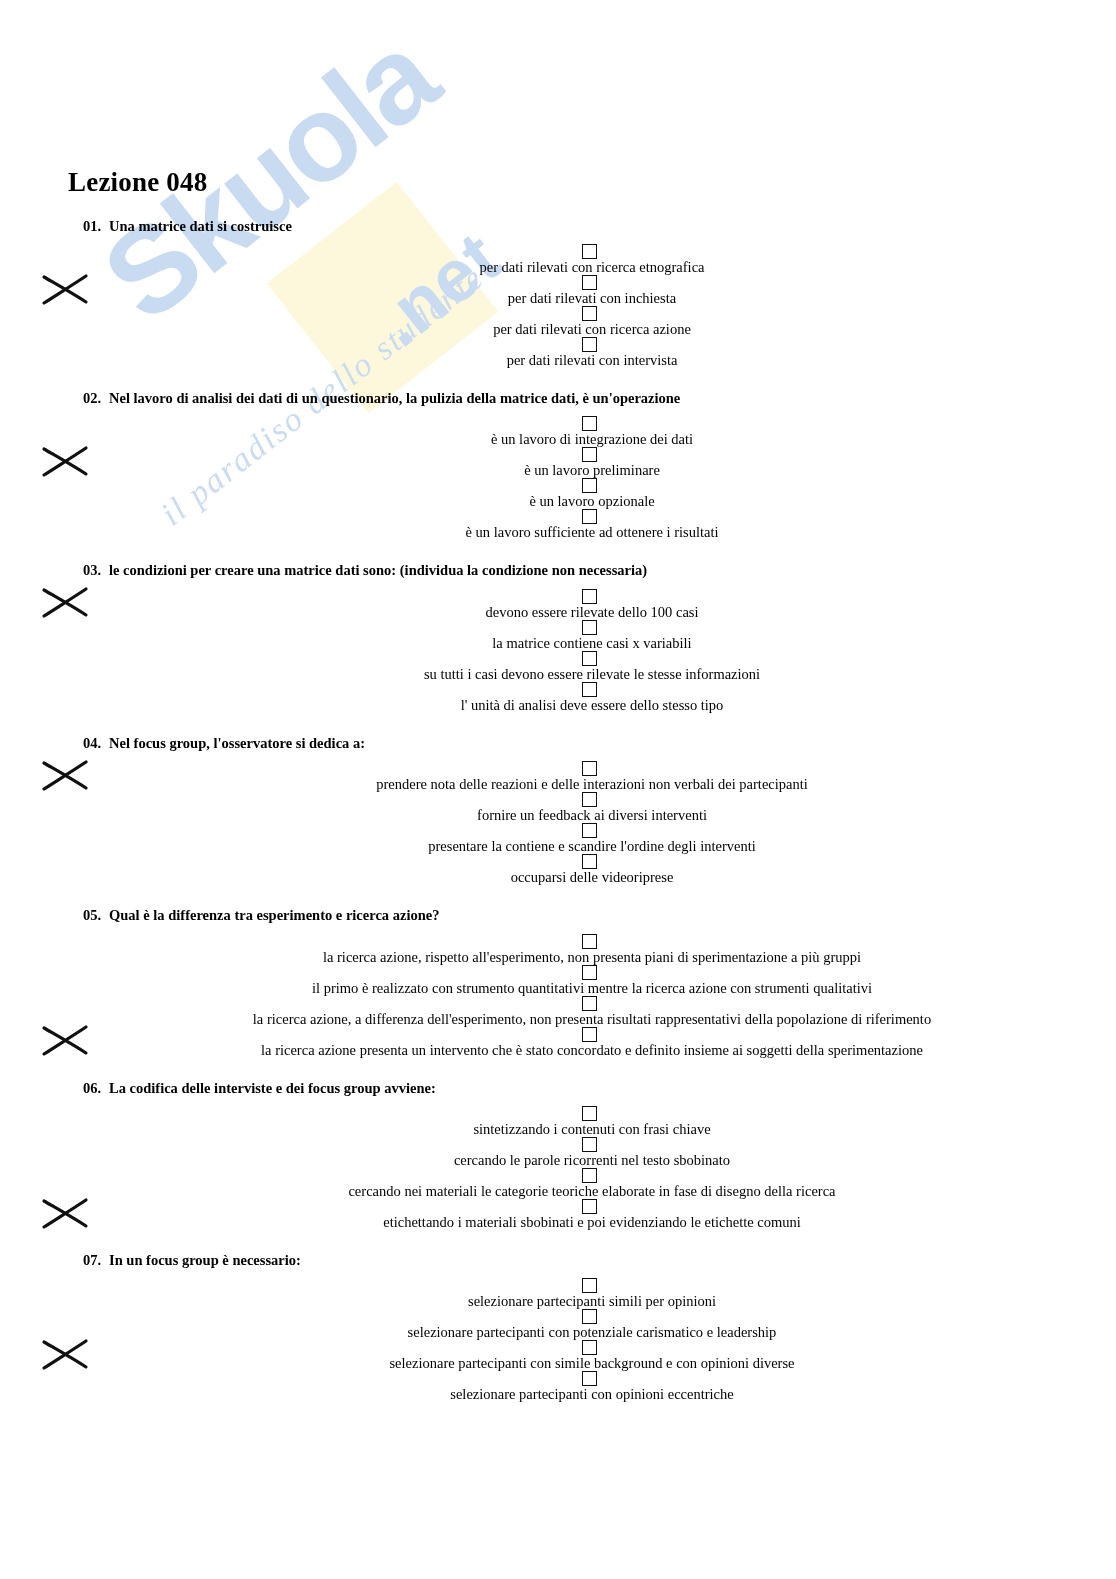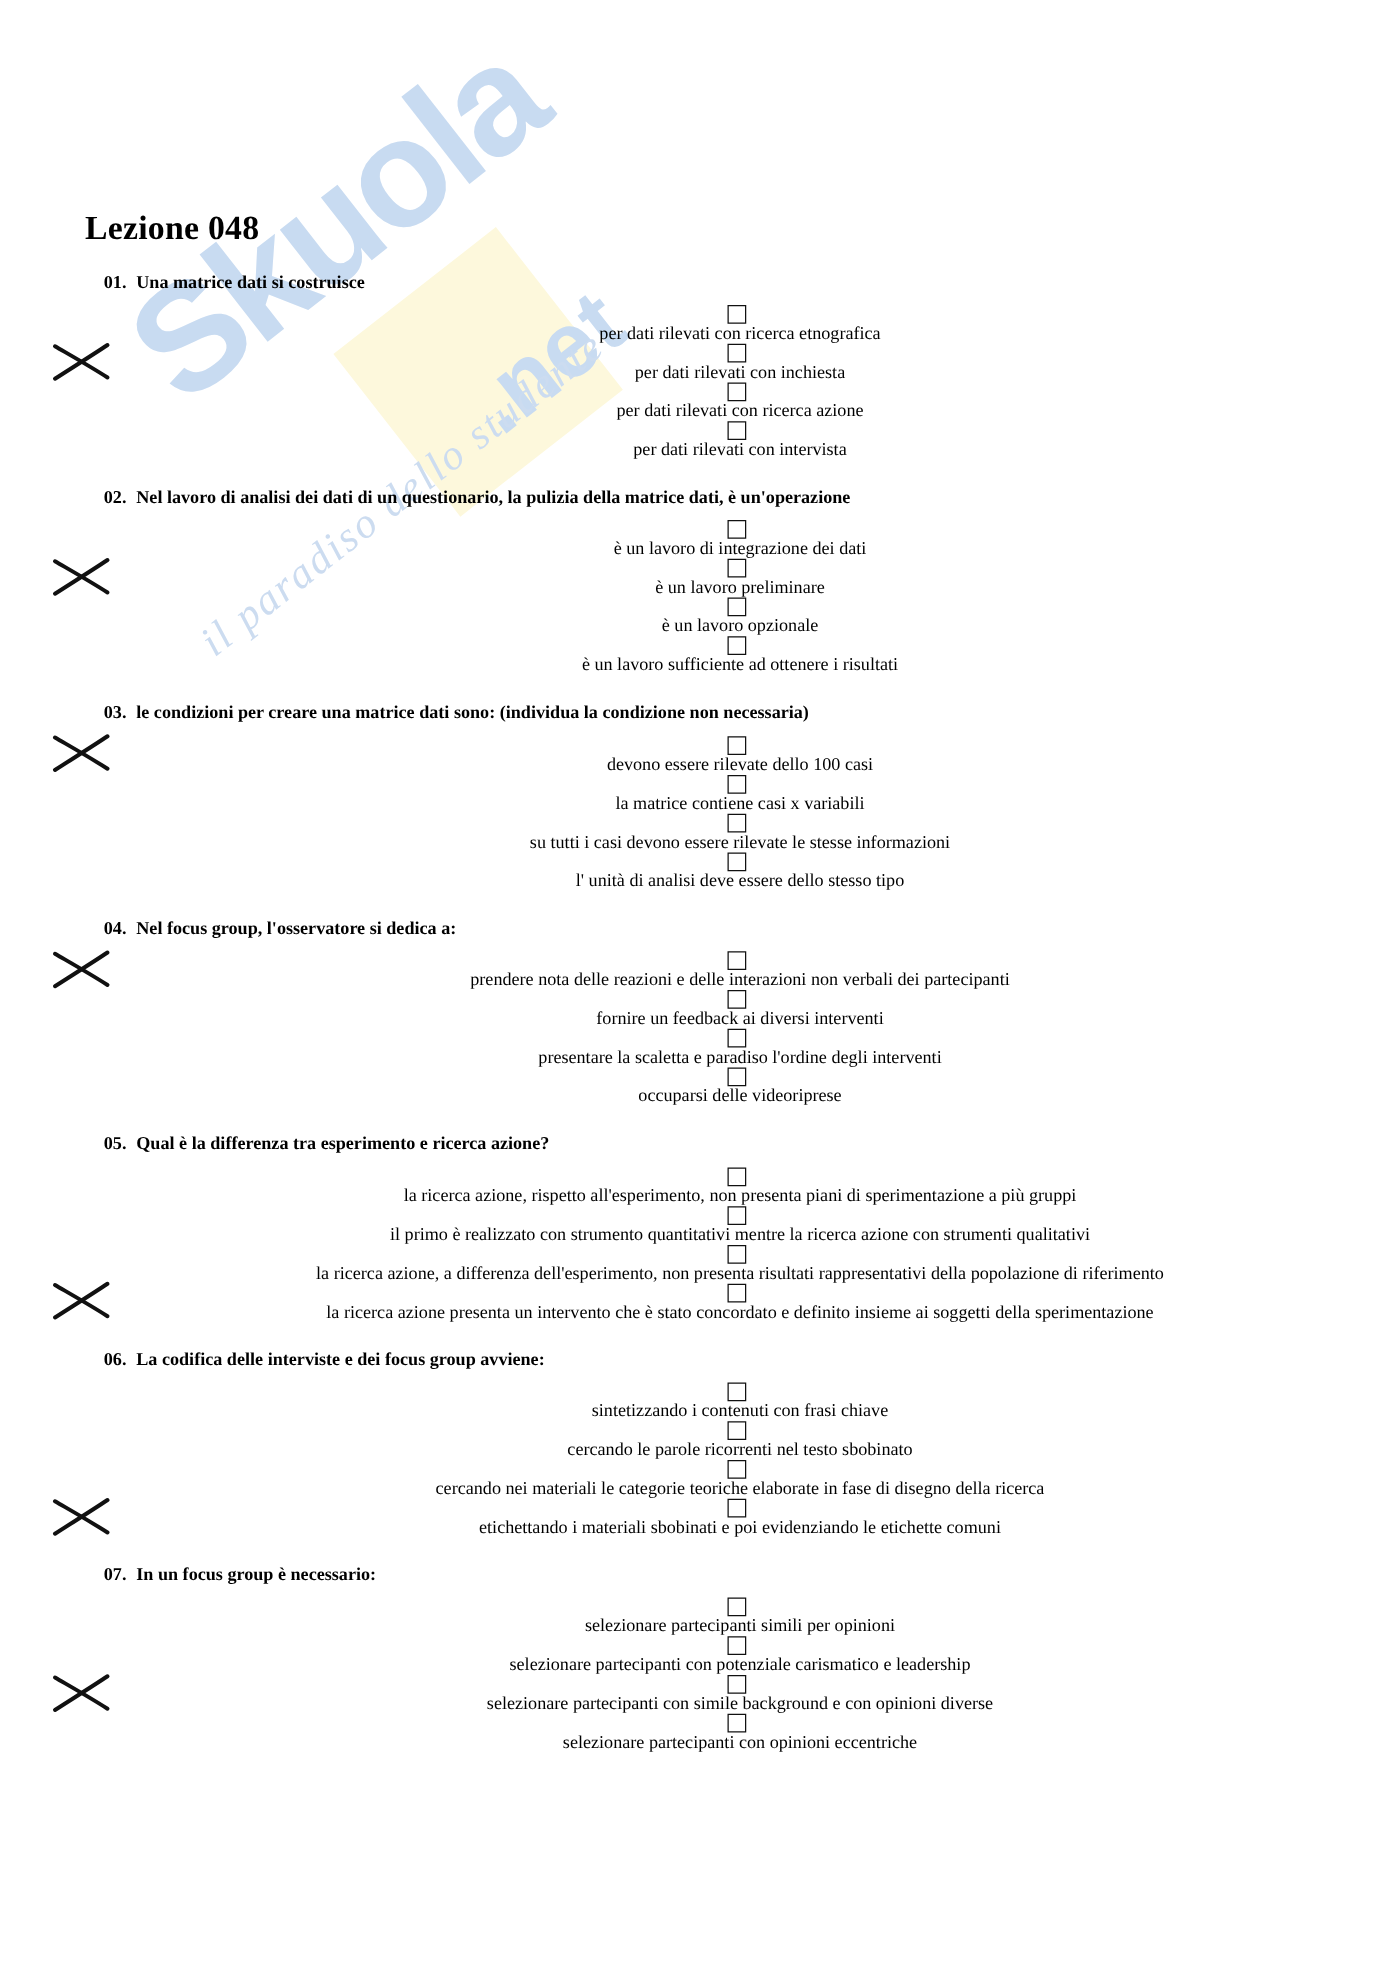--- a/index.html
+++ b/index.html
@@ -269,21 +269,21 @@
                 </svg>
               </span>
               <span class="opt-label">prendere nota delle reazioni e delle interazioni non verbali dei partecipanti</span>
             </li>
             <li class="option">
               <span class="checkbox"></span>
               <span class="opt-label">fornire un feedback ai diversi interventi</span>
             </li>
             <li class="option">
               <span class="checkbox"></span>
-              <span class="opt-label">presentare la scaletta e paradiso l'ordine degli interventi</span>
+              <span class="opt-label">presentare la contiene e scandire l'ordine degli interventi</span>
             </li>
             <li class="option">
               <span class="checkbox"></span>
               <span class="opt-label">occuparsi delle videoriprese</span>
             </li>
           </ul>
         </div>
         <div class="question-block">
           <div class="q-head"><span class="q-num">05.</span><span>Qual è la differenza tra esperimento e ricerca azione?</span></div>
           <ul class="options">

